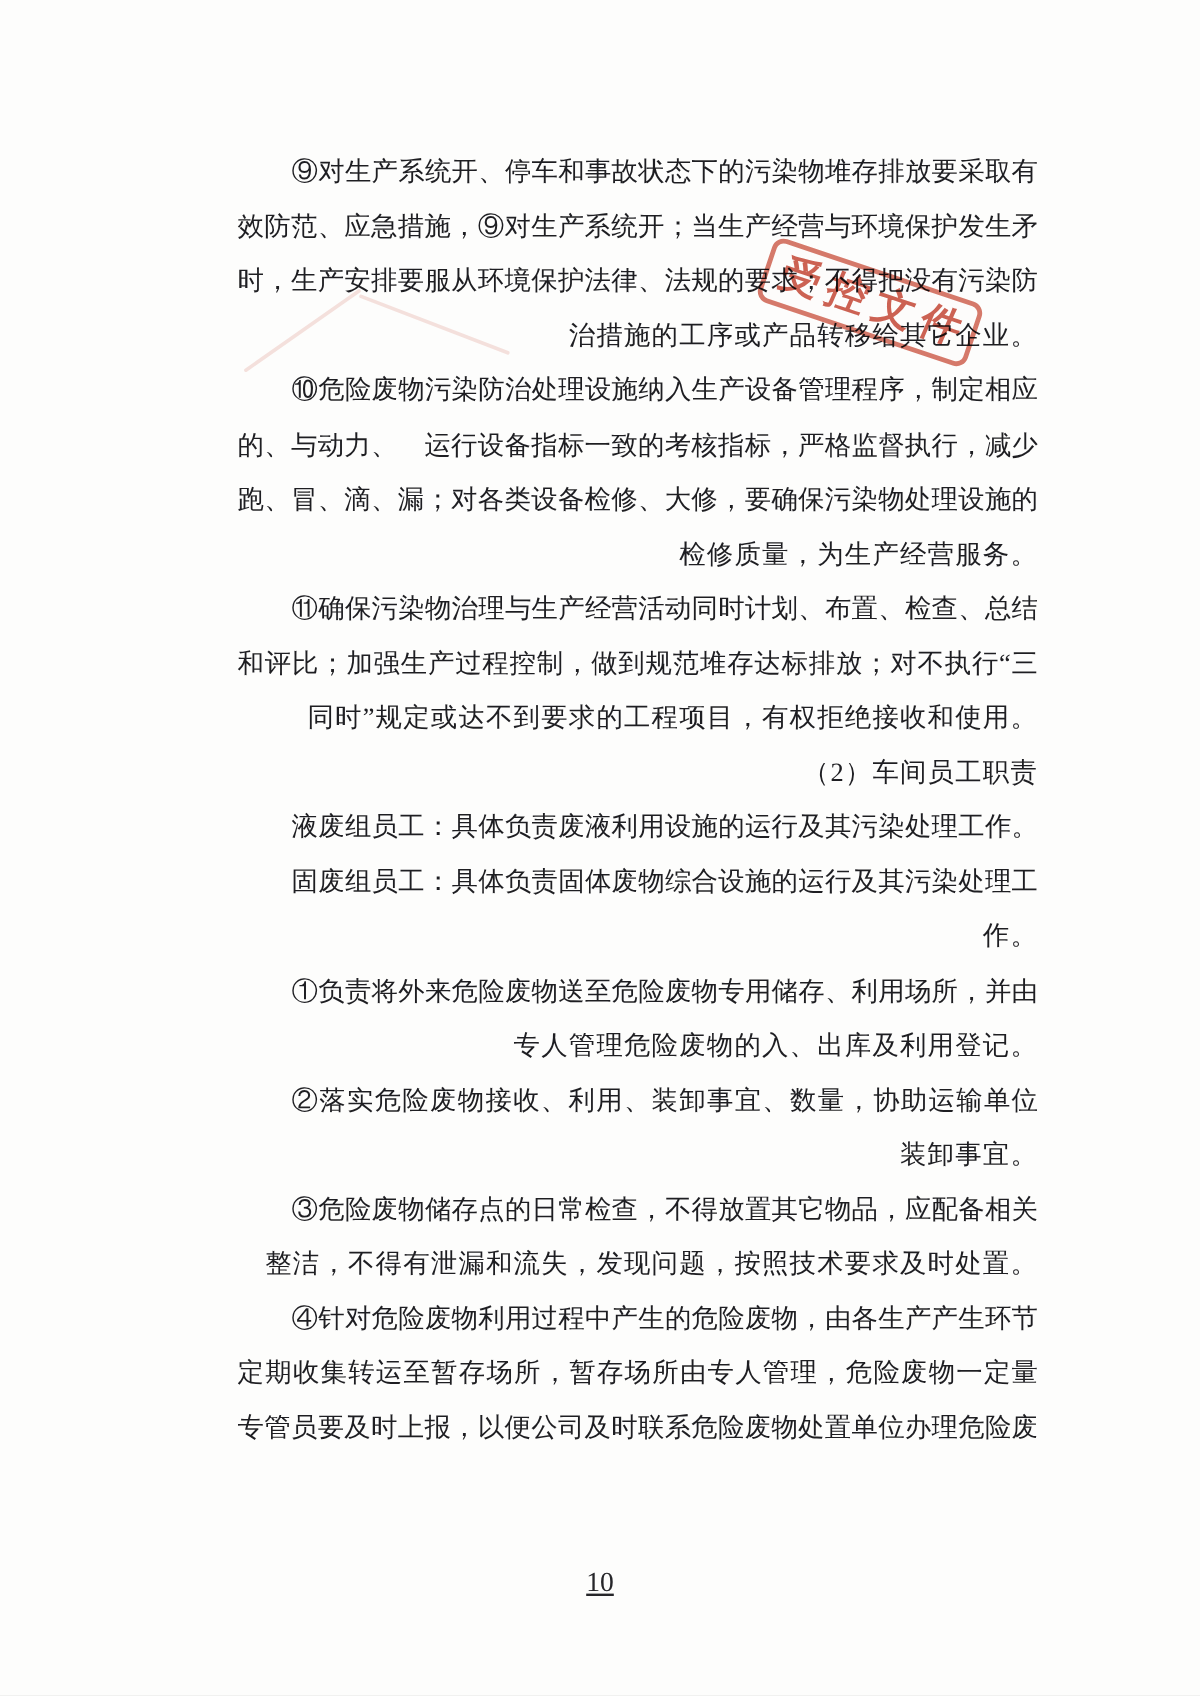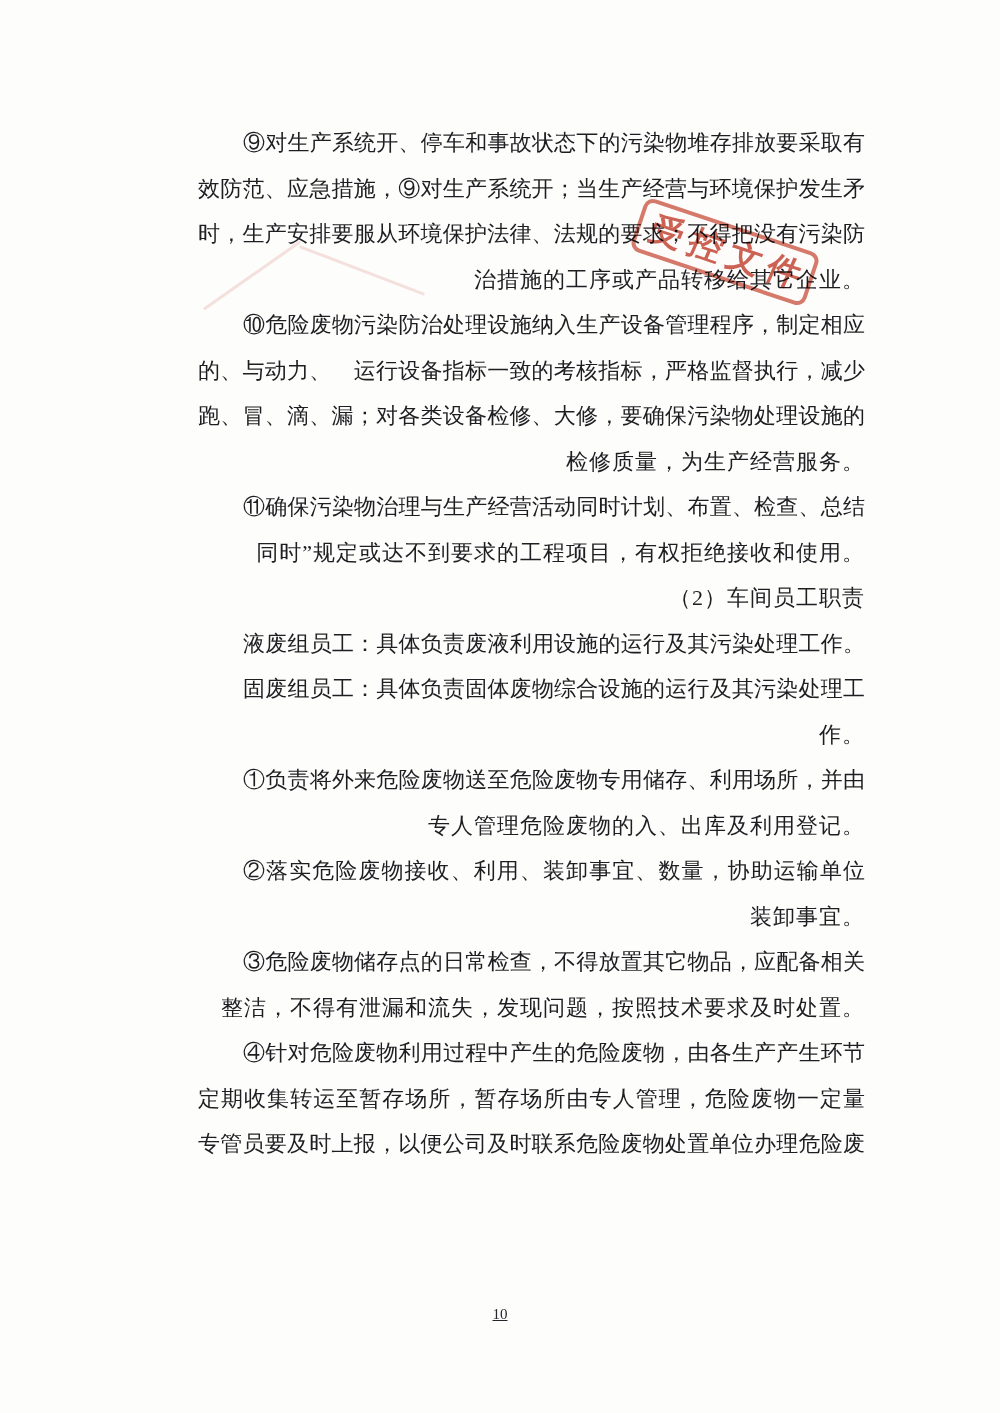--- a/index.html
+++ b/index.html
@@ -60,21 +60,21 @@
     text-indent: 7px;
     transform: skewX(-5deg);
     white-space: nowrap;
   }
   .pagenum {
     position: absolute;
     top: 1306px;
     left: 0;
     width: 100%;
     text-align: center;
-    font-size: 15px;
+    font-size: 23px;
     color: #26262a;
     text-decoration: underline;
   }
   .bleed {
     position: absolute;
     height: 3px;
     background: rgba(205, 95, 80, 0.18);
     border-radius: 2px;
   }
   .bleed.a { left: 193px; top: 274px; width: 118px; transform: rotate(-35deg); }
@@ -91,20 +91,21 @@
   <div class="textblock">
       <div class="line indent full">⑨对生产系统开、停车和事故状态下的污染物堆存排放要采取有</div>
       <div class="line full">效防范、应急措施，⑨对生产系统开；当生产经营与环境保护发生矛盾</div>
       <div class="line full">时，生产安排要服从环境保护法律、法规的要求；不得把没有污染防</div>
       <div class="line">治措施的工序或产品转移给其它企业。</div>
       <div class="line indent full">⑩危险废物污染防治处理设施纳入生产设备管理程序，制定相应</div>
       <div class="line full">的、与动力、　运行设备指标一致的考核指标，严格监督执行，减少</div>
       <div class="line full">跑、冒、滴、漏；对各类设备检修、大修，要确保污染物处理设施的</div>
       <div class="line">检修质量，为生产经营服务。</div>
       <div class="line indent full">⑪确保污染物治理与生产经营活动同时计划、布置、检查、总结</div>
+      <div class="line full">和评比；加强生产过程控制，做到规范堆存达标排放；对不执行“三</div>
       <div class="line">同时”规定或达不到要求的工程项目，有权拒绝接收和使用。</div>
       <div class="line indent">（2）车间员工职责</div>
       <div class="line indent full">液废组员工：具体负责废液利用设施的运行及其污染处理工作。</div>
       <div class="line indent full">固废组员工：具体负责固体废物综合设施的运行及其污染处理工</div>
       <div class="line">作。</div>
       <div class="line indent full">①负责将外来危险废物送至危险废物专用储存、利用场所，并由</div>
       <div class="line">专人管理危险废物的入、出库及利用登记。</div>
       <div class="line indent full">②落实危险废物接收、利用、装卸事宜、数量，协助运输单位</div>
       <div class="line">装卸事宜。</div>
       <div class="line indent full">③危险废物储存点的日常检查，不得放置其它物品，应配备相关</div>

